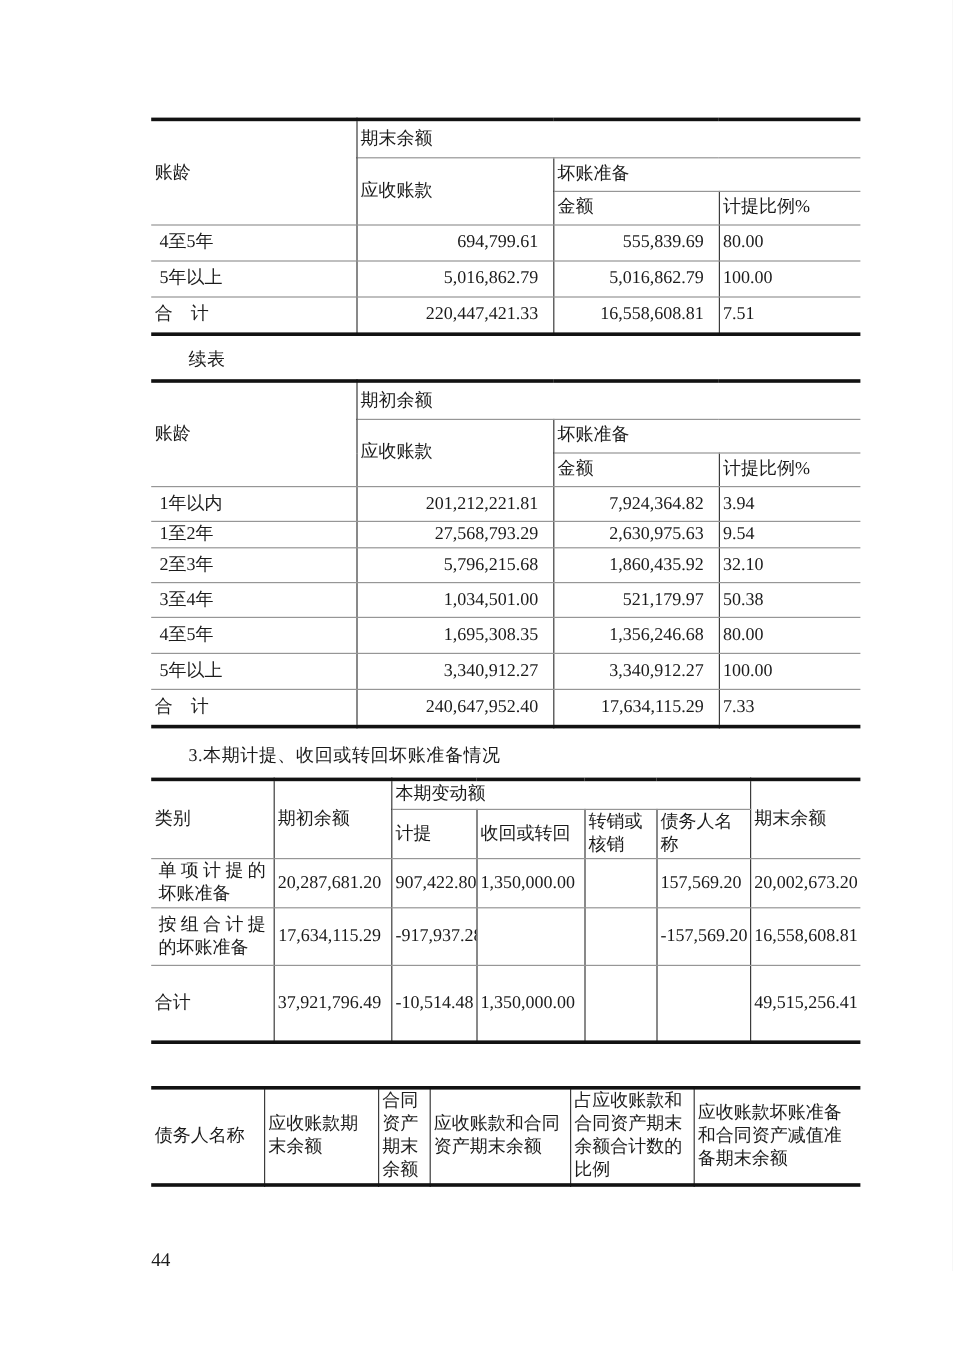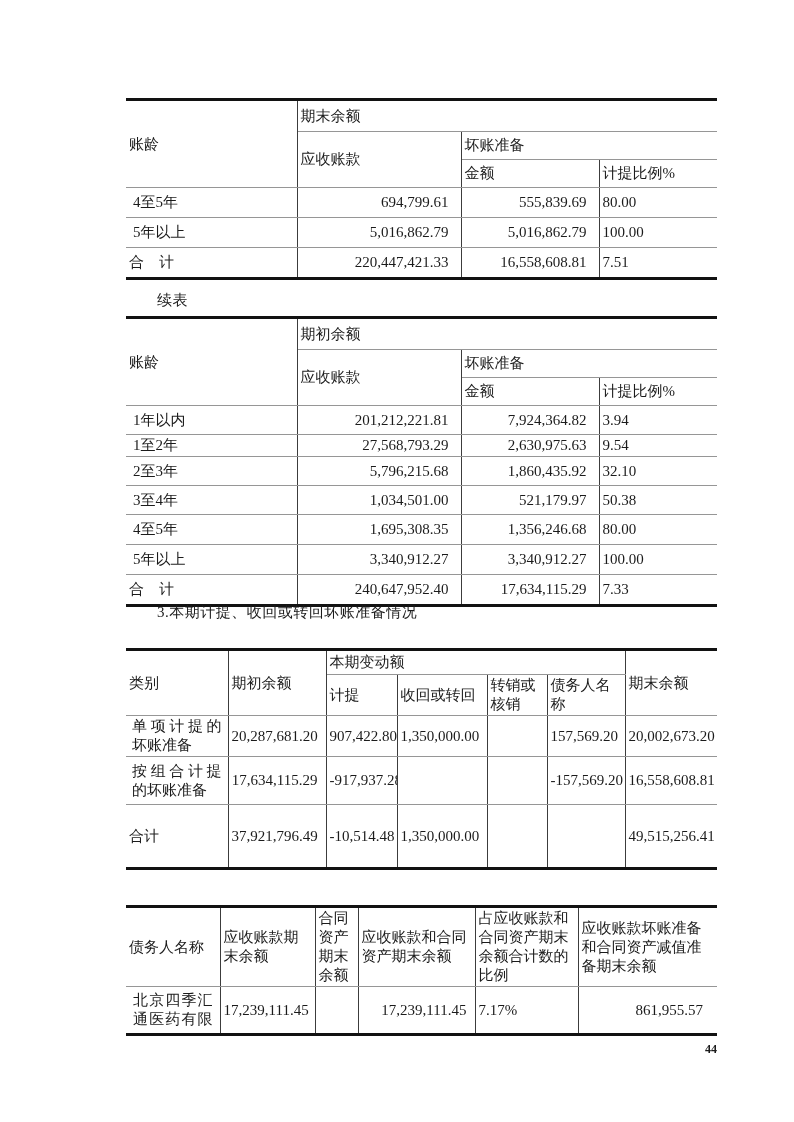--- a/index.html
+++ b/index.html
@@ -45,21 +45,21 @@
   }
   td.justall {
     text-align:justify; text-align-last:justify; text-justify:inter-character;
     padding:1px 7px;
   }
   .caption {
     font-size:15px; line-height:18px;
     letter-spacing:0.5px;
   }
   .pagenum {
-    text-align:right; font-size:12px;font-weight:bold;
+    text-align:left; font-size:16px;
   }
 </style>
 </head>
 <body>
 
 <div class="page">
 
   <div class="abs content-left" style="top:98px">
     <table class="fin">
       <colgroup>
@@ -165,21 +165,21 @@
       <tr style="height:31px">
         <td class="c">合　计</td>
         <td class="num">240,647,952.40</td>
         <td class="num">17,634,115.29</td>
         <td class="c">7.33</td>
       </tr>
     </tbody>
       </table>
   </div>
 
-  <div class="abs content-left caption" style="top:603px; padding-left:31px">3.本期计提、收回或转回坏账准备情况</div>
+  <div class="abs content-left caption" style="top:621px; padding-left:31px">3.本期计提、收回或转回坏账准备情况</div>
 
   <div class="abs content-left" style="top:648px">
     <table class="fin">
       <colgroup>
         <col style="width:102px">
           <col style="width:98px">
           <col style="width:71px">
           <col style="width:90px">
         <col style="width:60px">
           <col style="width:78px">
@@ -242,27 +242,19 @@
       </colgroup>
       <tbody>
           <tr style="height:70px">
         <td class="c">债务人名称</td>
         <td class="c">应收账款期末余额</td>
         <td class="c">合同资产期末余额</td>
         <td class="c">应收账款和合同资产期末余额</td>
         <td class="c">占应收账款和合同资产期末余额合计数的比例</td>
         <td class="c">应收账款坏账准备和合同资产减值准备期末余额</td>
       </tr>
-      <tr style="height:48px">
-        <td class="justall">北京四季汇通医药有限</td>
-        <td class="num3">17,239,111.45</td>
-        <td class="c"></td>
-        <td class="num3">17,239,111.45</td>
-        <td class="c">7.17%</td>
-        <td class="num4">861,955.57</td>
-      </tr>
     </tbody>
       </table>
   </div>
 
   <div class="abs content-left pagenum" style="top:1042px">44</div>
 
 </div>
 
 </body></html>

